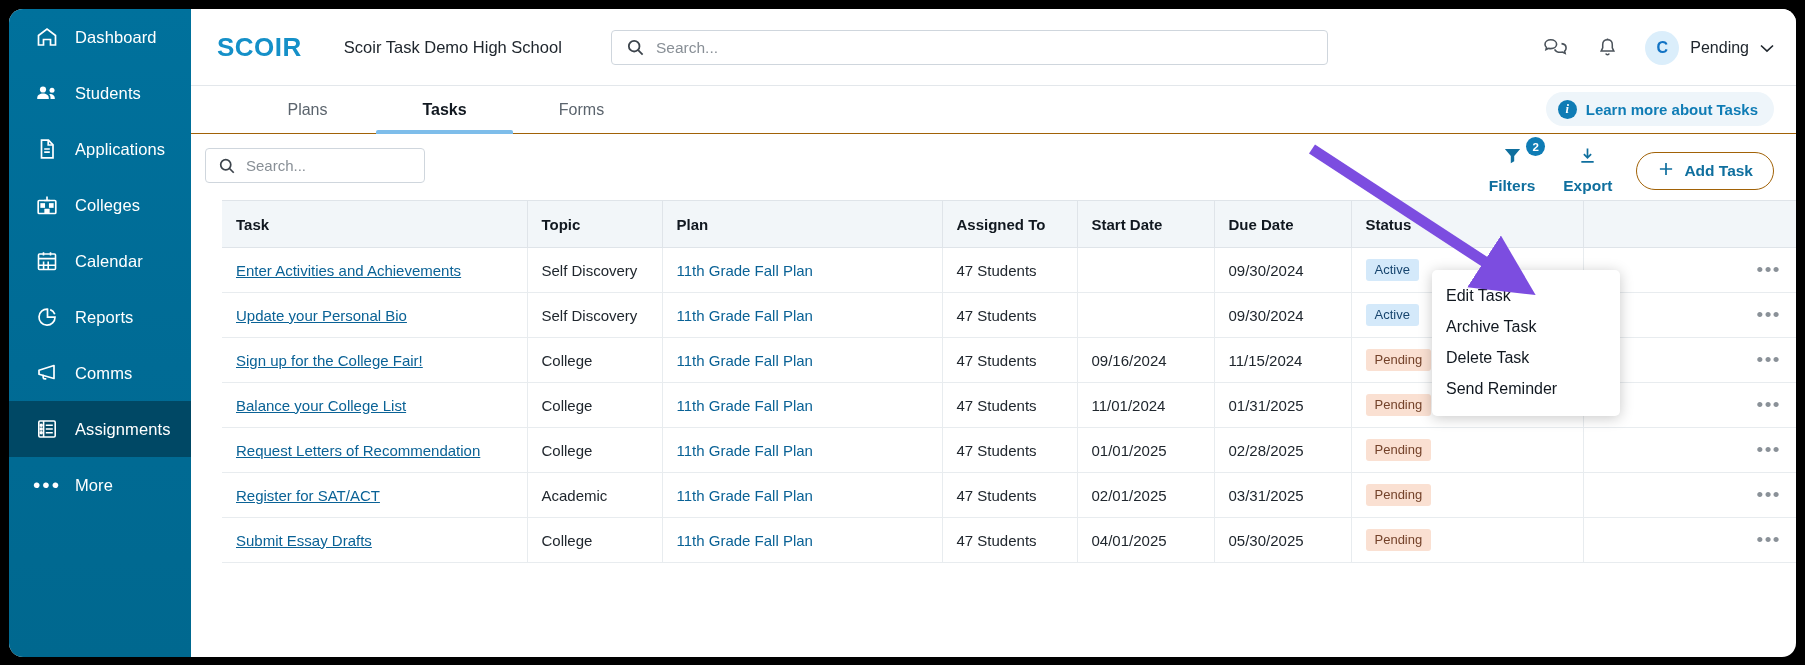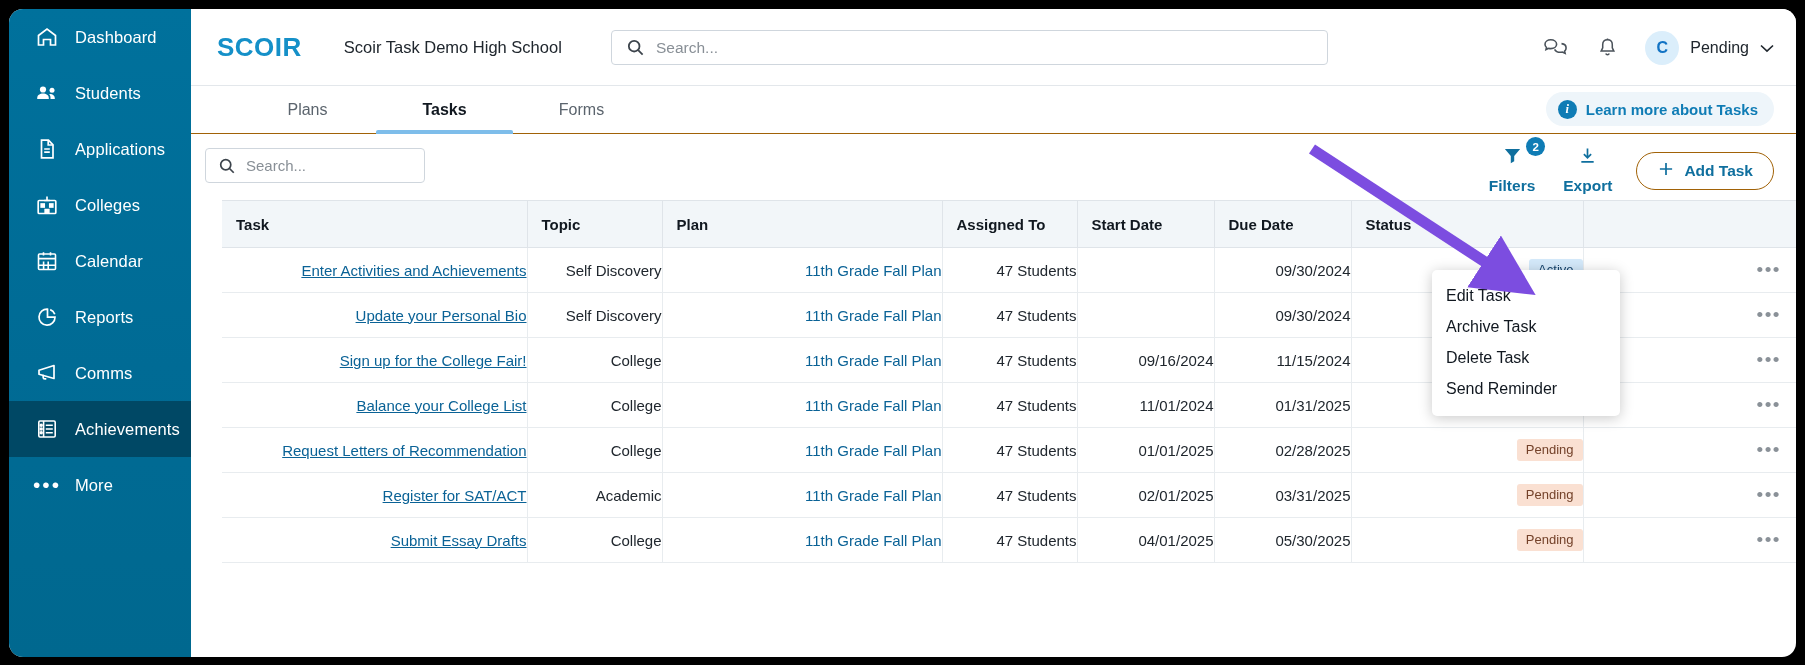--- a/index.html
+++ b/index.html
@@ -198,21 +198,20 @@
   }
   thead th:last-child { border-right: none; }
   tbody td {
     height: 45px;
     font-size: 15px; color: #20272e;
     border-bottom: 1px solid #e8ecef;
     border-right: 1px solid #e8ecef;
     padding-left: 14px;
     vertical-align: middle;
     background: #fff;
-    text-align: right;
   }
   tbody td:last-child { border-right: none; }
   .tasklink { color: #0a6296; text-decoration: underline; cursor: pointer; }
   .planlink { color: #0a6296; text-decoration: none; cursor: pointer; }
   .badge {
     display: inline-block;
     padding: 3px 9px 4px;
     border-radius: 3px;
     font-size: 13px;
   }
@@ -331,21 +330,21 @@
       <span class="nav-ico">
         <svg width="24" height="24" viewBox="0 0 24 24" fill="none" stroke="#fff" stroke-width="1.6">
             <rect x="3.8" y="4" width="16.4" height="16" rx="1.2"></rect>
             <path d="M8.6 4v16"></path>
             <circle cx="6.2" cy="8.3" r=".95" fill="#fff"></circle>
             <circle cx="6.2" cy="12" r=".95" fill="#fff"></circle>
             <circle cx="6.2" cy="15.7" r=".95" fill="#fff"></circle>
             <path d="M10.8 8.3h7M10.8 12h7M10.8 15.7h7"></path>
           </svg>
       </span>
-      <span class="nav-label">Achievements</span>
+      <span class="nav-label">Assignments</span>
     </div>
     <div class="nav-item more">
       <span class="nav-ico">•••</span>
       <span class="nav-label">More</span>
     </div>
   </nav>
 
   <div id="main">
 
     <div id="topbar">

